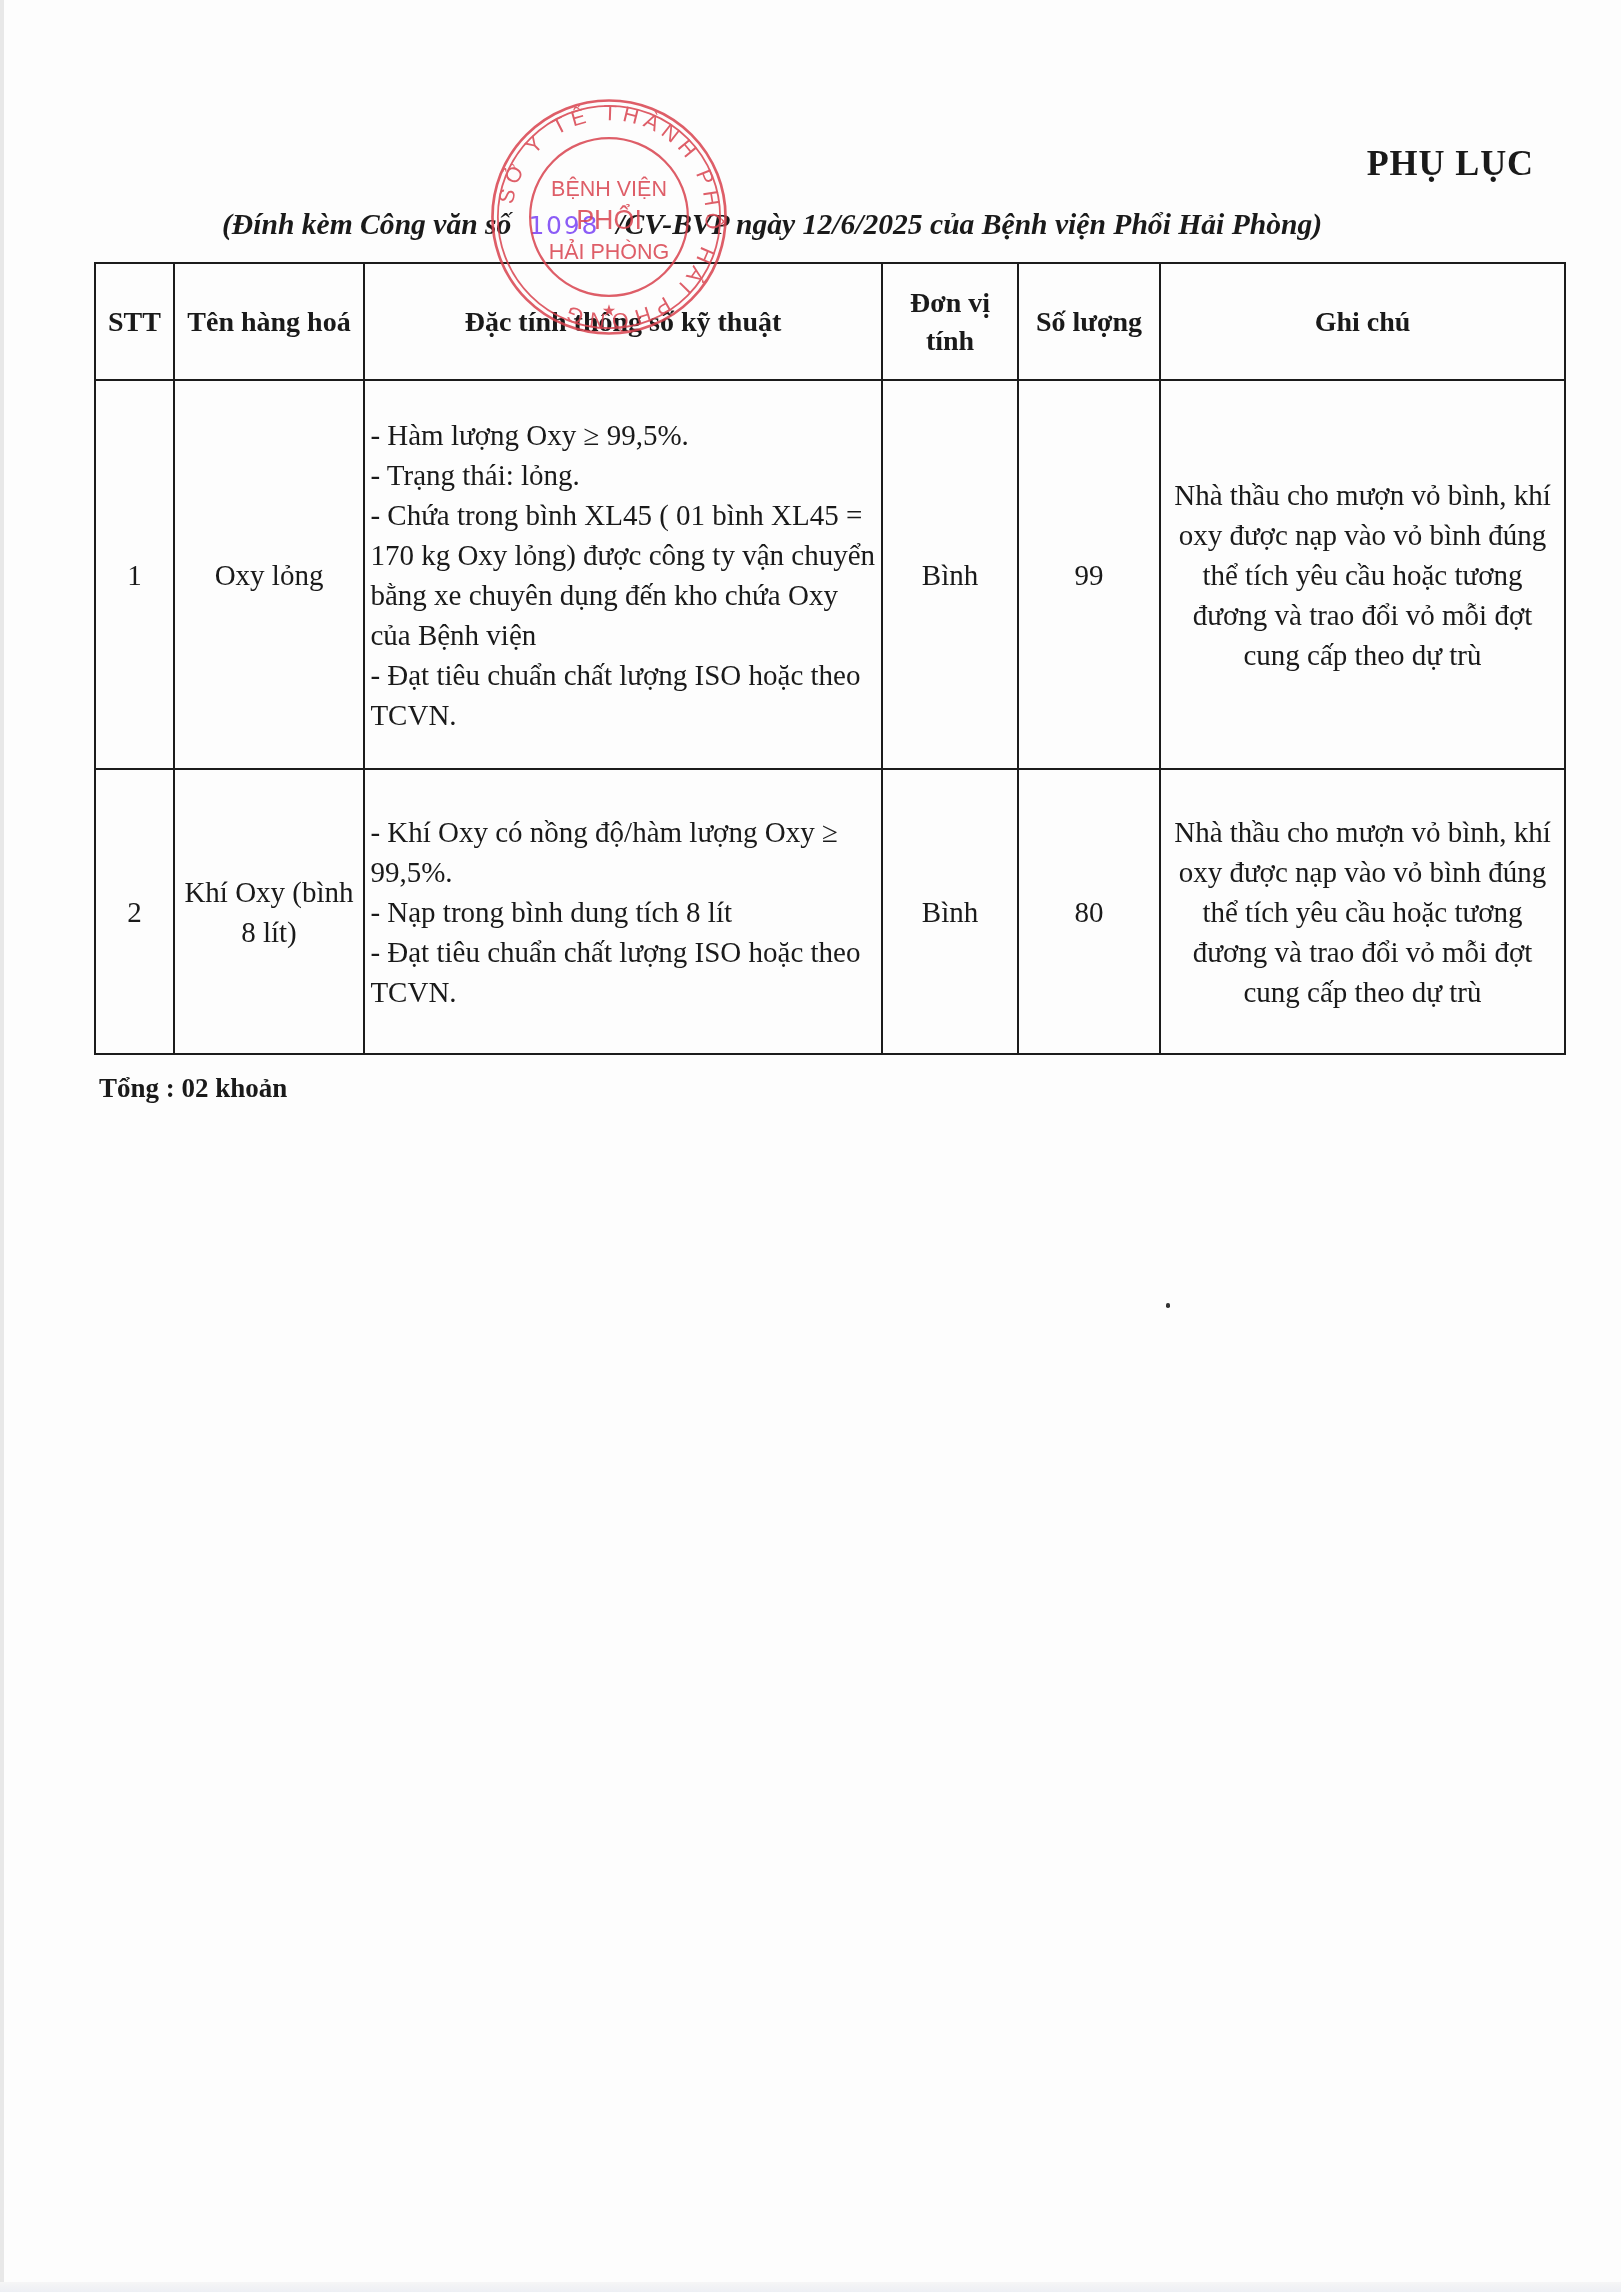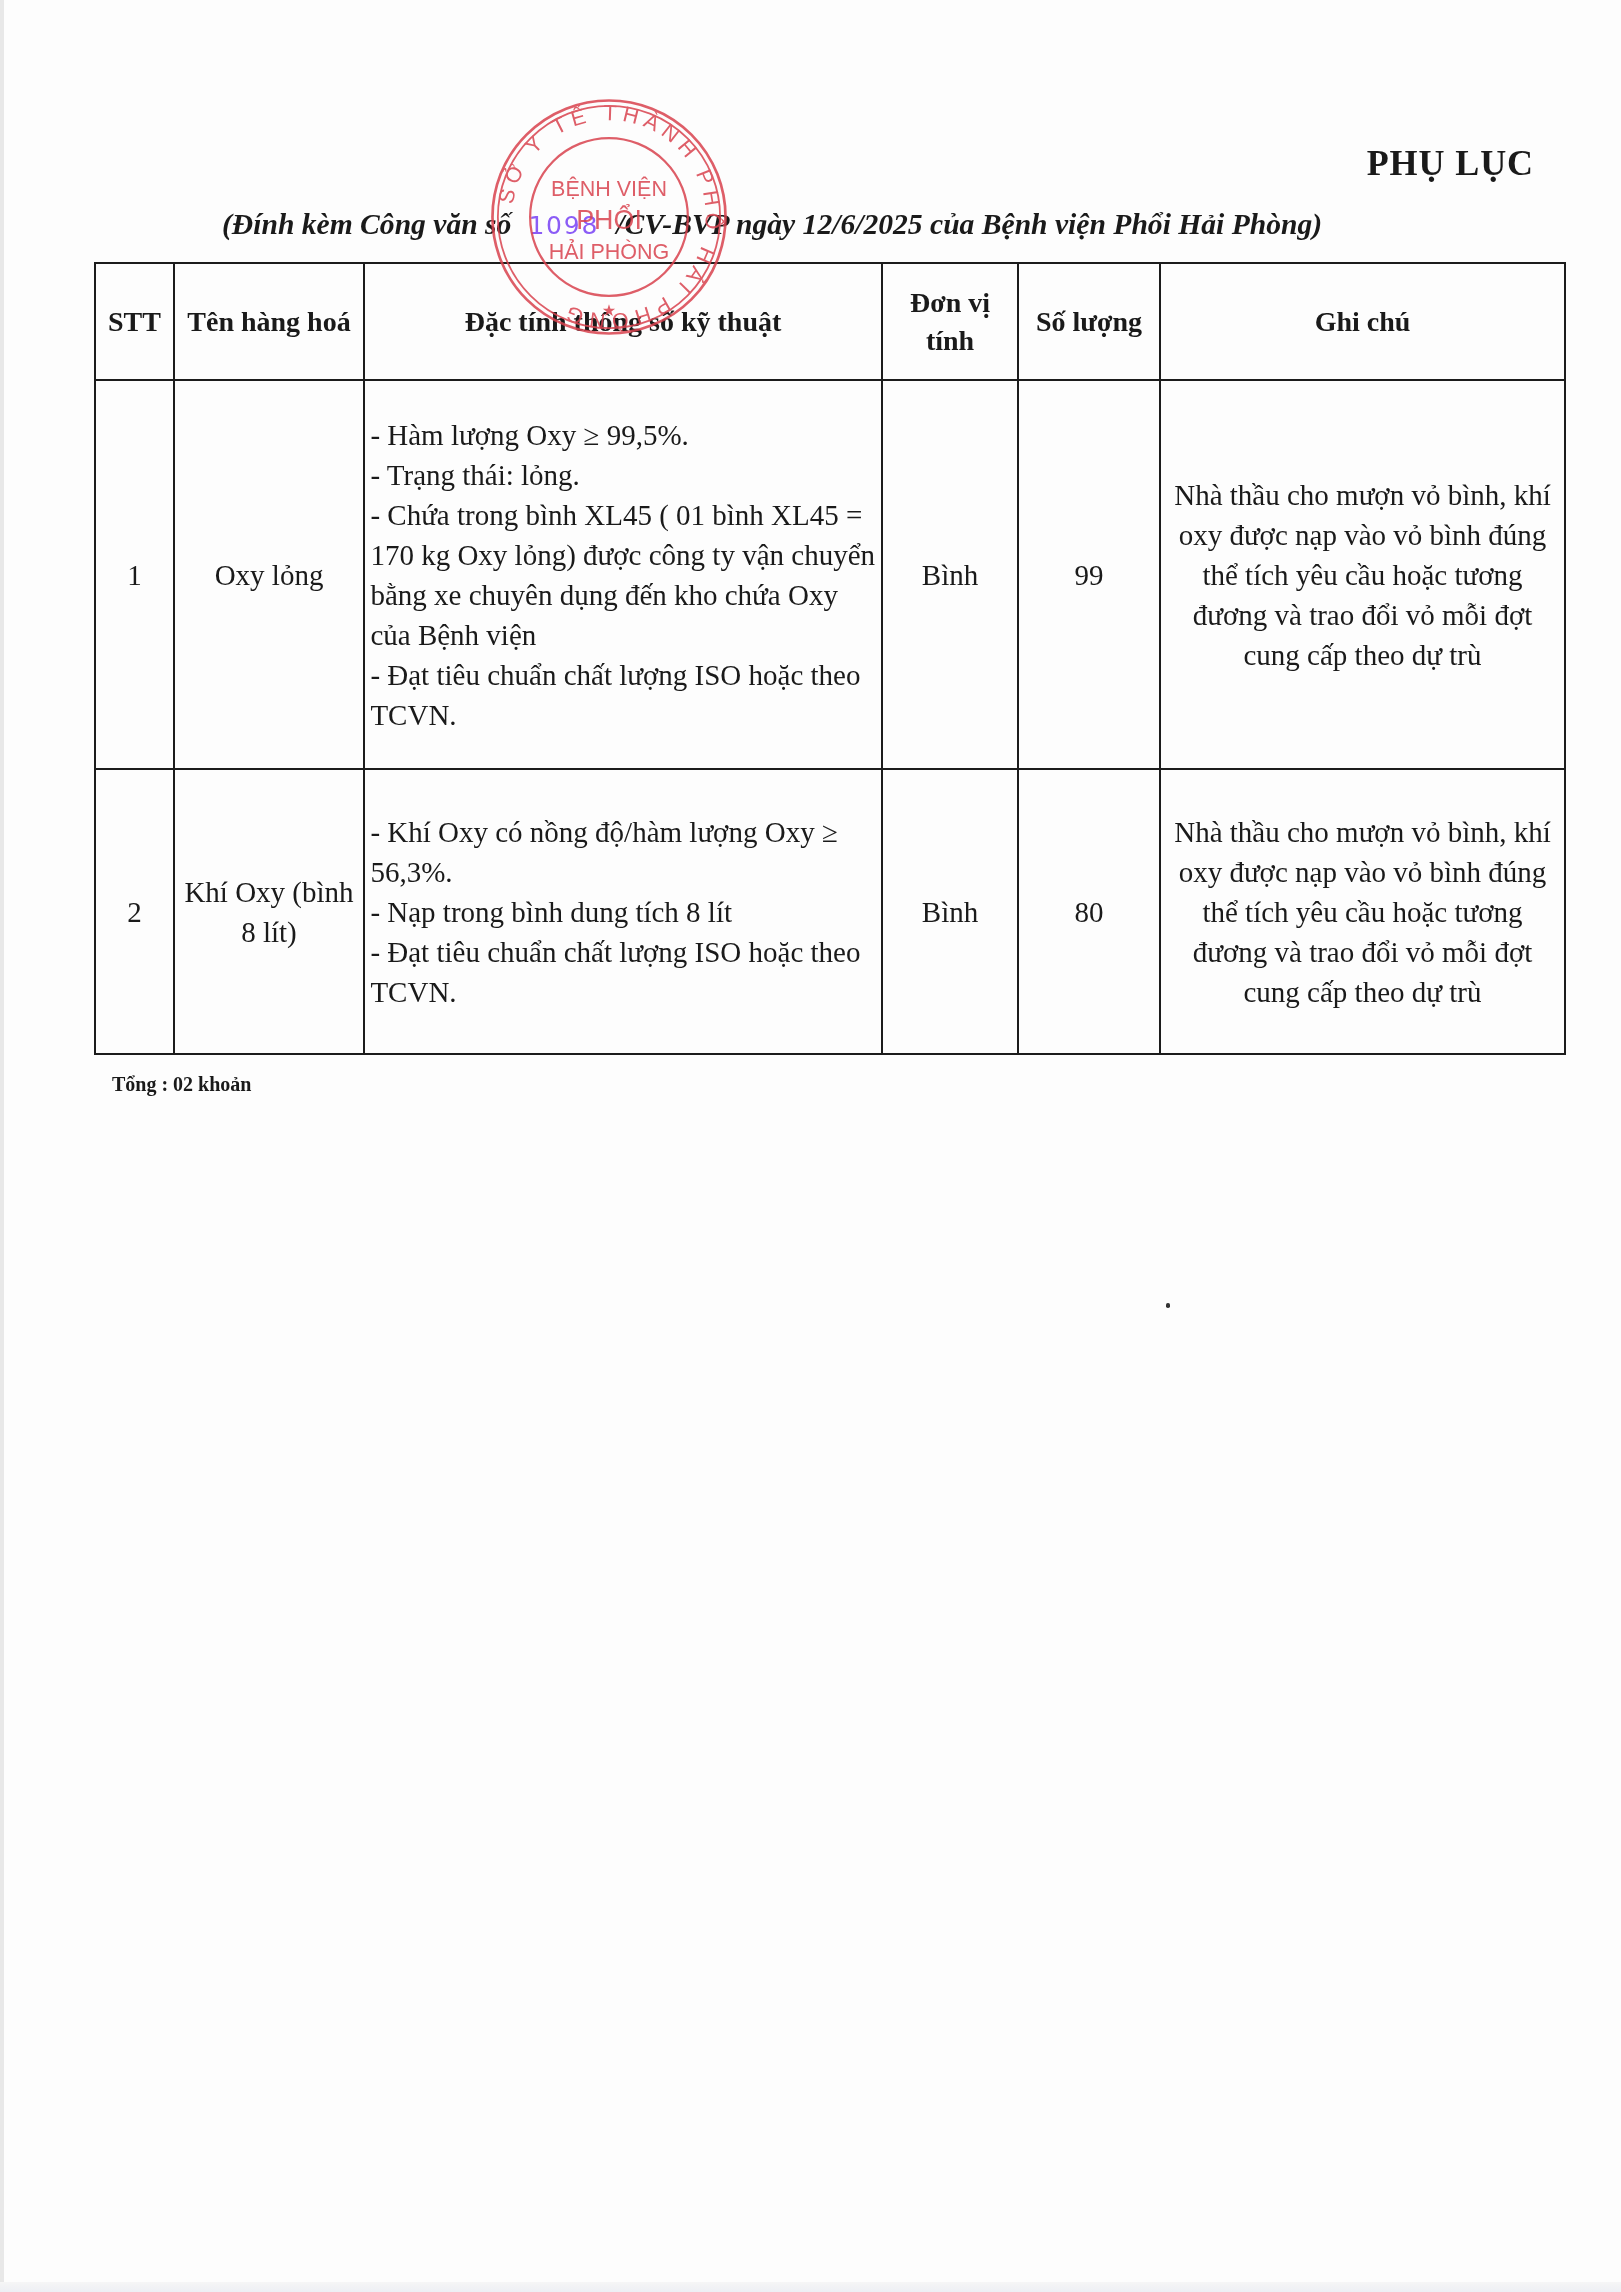--- a/index.html
+++ b/index.html
@@ -36,22 +36,22 @@
   table.spec td {
     font-size: 29px; line-height: 40px; vertical-align: middle; padding: 0 5.4px;
   }
   td.center { text-align: center; }
   td.spec-cell { text-align: left; padding-left: 7.2px; margin-top: 28px; }
   td.note-cell { text-align: center; padding: 0 10.7px; margin-top: 20px; }
   tr.row1 td { height: 387px; }
   tr.row2 td { height: 283px; }
   .spec-line { display: block; }
   .total {
-    position: absolute; left: 112px; top: 1073px;
-    font-weight: bold; font-size: 20px;
+    position: absolute; left: 99px; top: 1073px;
+    font-weight: bold; font-size: 27px;
   }
   .stamp {
     position: absolute; left: 488px; top: 96px; width: 242px; height: 242px;
     pointer-events: none; opacity: 0.85;
   }
   .scan-dot { position: absolute; width: 3.6px; height: 5.4px; background: #333; border-radius: 1.8px; }
 </style>
 </head>
 <body>
 
@@ -96,21 +96,21 @@
         <span class="spec-line">- Đạt tiêu chuẩn chất lượng ISO hoặc theo TCVN.</span>
       </td>
       <td class="center">Bình</td>
       <td class="center">99</td>
       <td class="note-cell">Nhà thầu cho mượn vỏ bình, khí oxy được nạp vào vỏ bình đúng thể tích yêu cầu hoặc tương đương và trao đổi vỏ mỗi đợt cung cấp theo dự trù</td>
     </tr>
     <tr class="row2">
       <td class="center">2</td>
       <td class="center">Khí Oxy (bình 8 lít)</td>
       <td class="spec-cell">
-        <span class="spec-line">- Khí Oxy có nồng độ/hàm lượng Oxy ≥ 56,3%.</span>
+        <span class="spec-line">- Khí Oxy có nồng độ/hàm lượng Oxy ≥ 99,5%.</span>
         <span class="spec-line">- Nạp trong bình dung tích 8 lít</span>
         <span class="spec-line">- Đạt tiêu chuẩn chất lượng ISO hoặc theo TCVN.</span>
       </td>
       <td class="center">Bình</td>
       <td class="center">80</td>
       <td class="note-cell">Nhà thầu cho mượn vỏ bình, khí oxy được nạp vào vỏ bình đúng thể tích yêu cầu hoặc tương đương và trao đổi vỏ mỗi đợt cung cấp theo dự trù</td>
     </tr>
   </tbody>
 </table>
 

